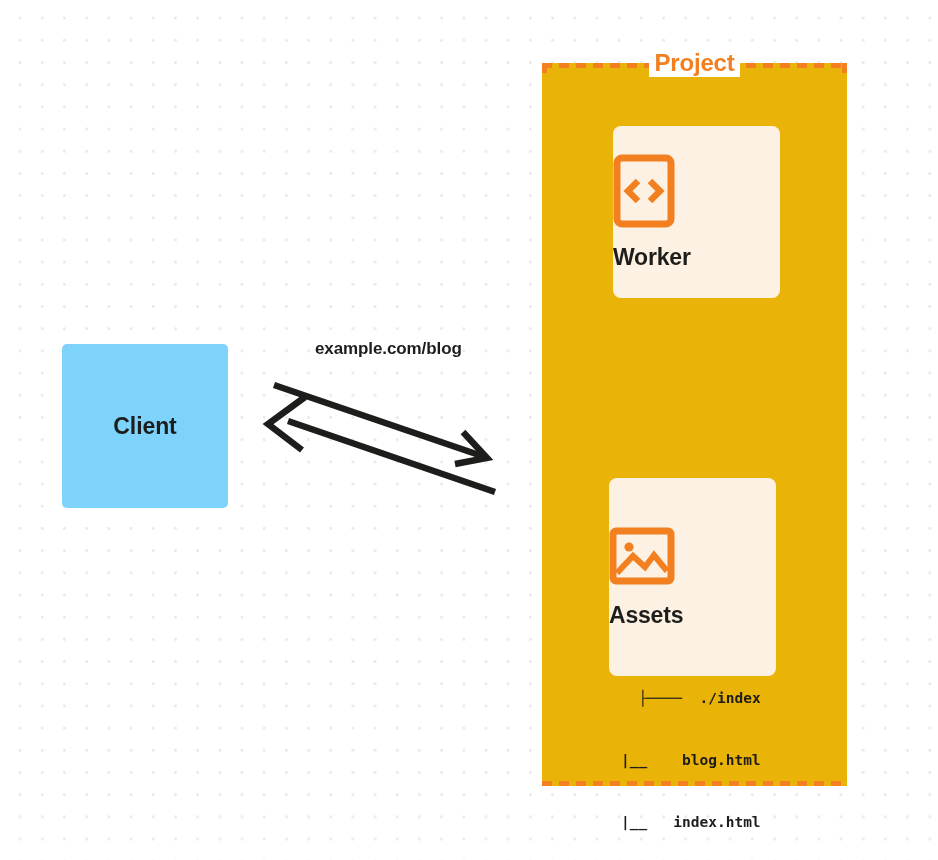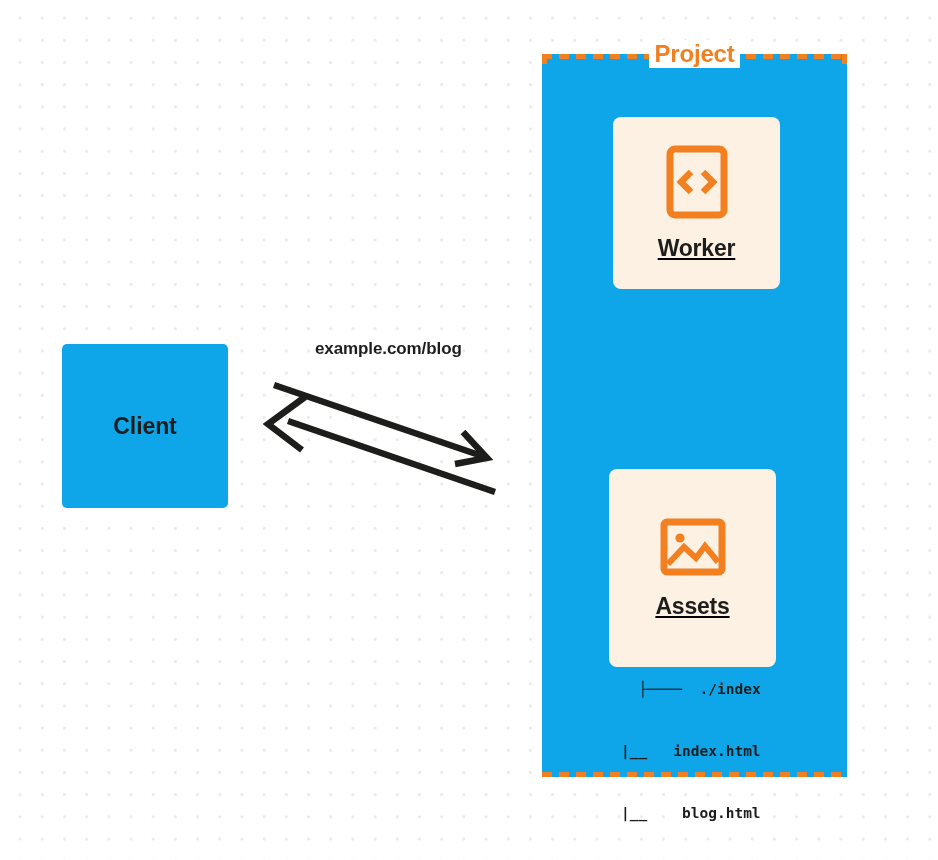--- a/index.html
+++ b/index.html
@@ -29,21 +29,21 @@
     z-index: 0;
   }
 
   
   #client-box {
     position: absolute;
     left: 62px;
     top: 344px;
     width: 166px;
     height: 164px;
-    background: #0ea5e9;
+    background: #7dd3fc;
     border-radius: 5px;
     display: flex;
     align-items: center;
     justify-content: center;
     z-index: 3;
   }
   #client-box .node-label {
     font-size: 23px;
     font-weight: 700;
     color: #1d1d1b;
@@ -71,25 +71,25 @@
     letter-spacing: -0.1px;
     white-space: nowrap;
     z-index: 5;
     margin-left: 35px;
   }
 
   
   #project-box {
     position: absolute;
     left: 542px;
-    top: 54px;
+    top: 63px;
     width: 305px;
     height: 723px;
     box-sizing: border-box;
-    background: #0ea5e9;
+    background: #eab308;
     z-index: 2;
   }
   #project-box .dash-edge {
     position: absolute;
     background-repeat: repeat-x;
   }
   .dash-h {
     left: 0;
     width: 100%;
     height: 5px;
@@ -123,24 +123,23 @@
     z-index: 3;
   }
 
   
   .node-card {
     position: absolute;
     background: #fdf1e4;
     border-radius: 8px;
     display: flex;
     flex-direction: column;
-    align-items: center;
+    align-items: flex-start;
     justify-content: center;
     z-index: 3;
-    text-decoration: underline;
   }
   #worker-card {
     left: 71px;
     top: 63px;
     width: 167px;
     height: 172px;
   }
   #assets-card {
     left: 67px;
     top: 415px;
@@ -226,18 +225,18 @@
         <rect x="4" y="5" width="58" height="50" rx="3" ry="3" fill="none" stroke="#f38020" stroke-width="7"></rect>
         <circle cx="20" cy="21" r="4.6" fill="#f38020"></circle>
         <polyline points="8,47 24,30 36,41 45,29 58,45" fill="none" stroke="#f38020" stroke-width="6" stroke-linecap="butt" stroke-linejoin="miter"></polyline>
       </svg>
     </div>
     <span class="node-label">Assets</span>
   </div>
 
   <div id="file-tree">
     <span class="tree-line">├────  ./index</span>
+    <span class="tree-line">    |__    blog.html</span>
     <span class="tree-line">    |__   index.html</span>
-    <span class="tree-line">    |__    blog.html</span>
     
   </div>
 
 </div>
 
 </body></html>

